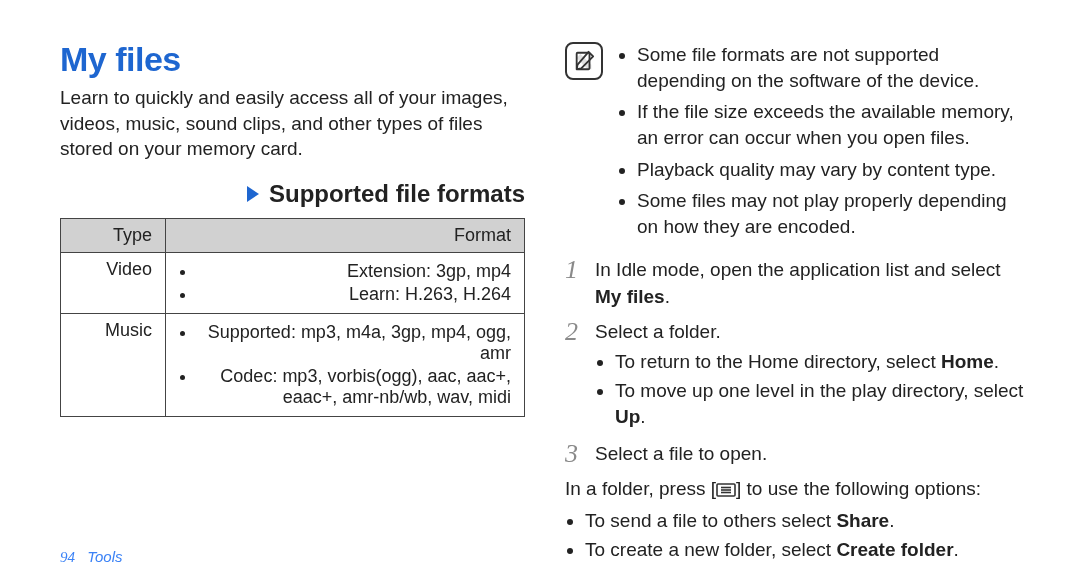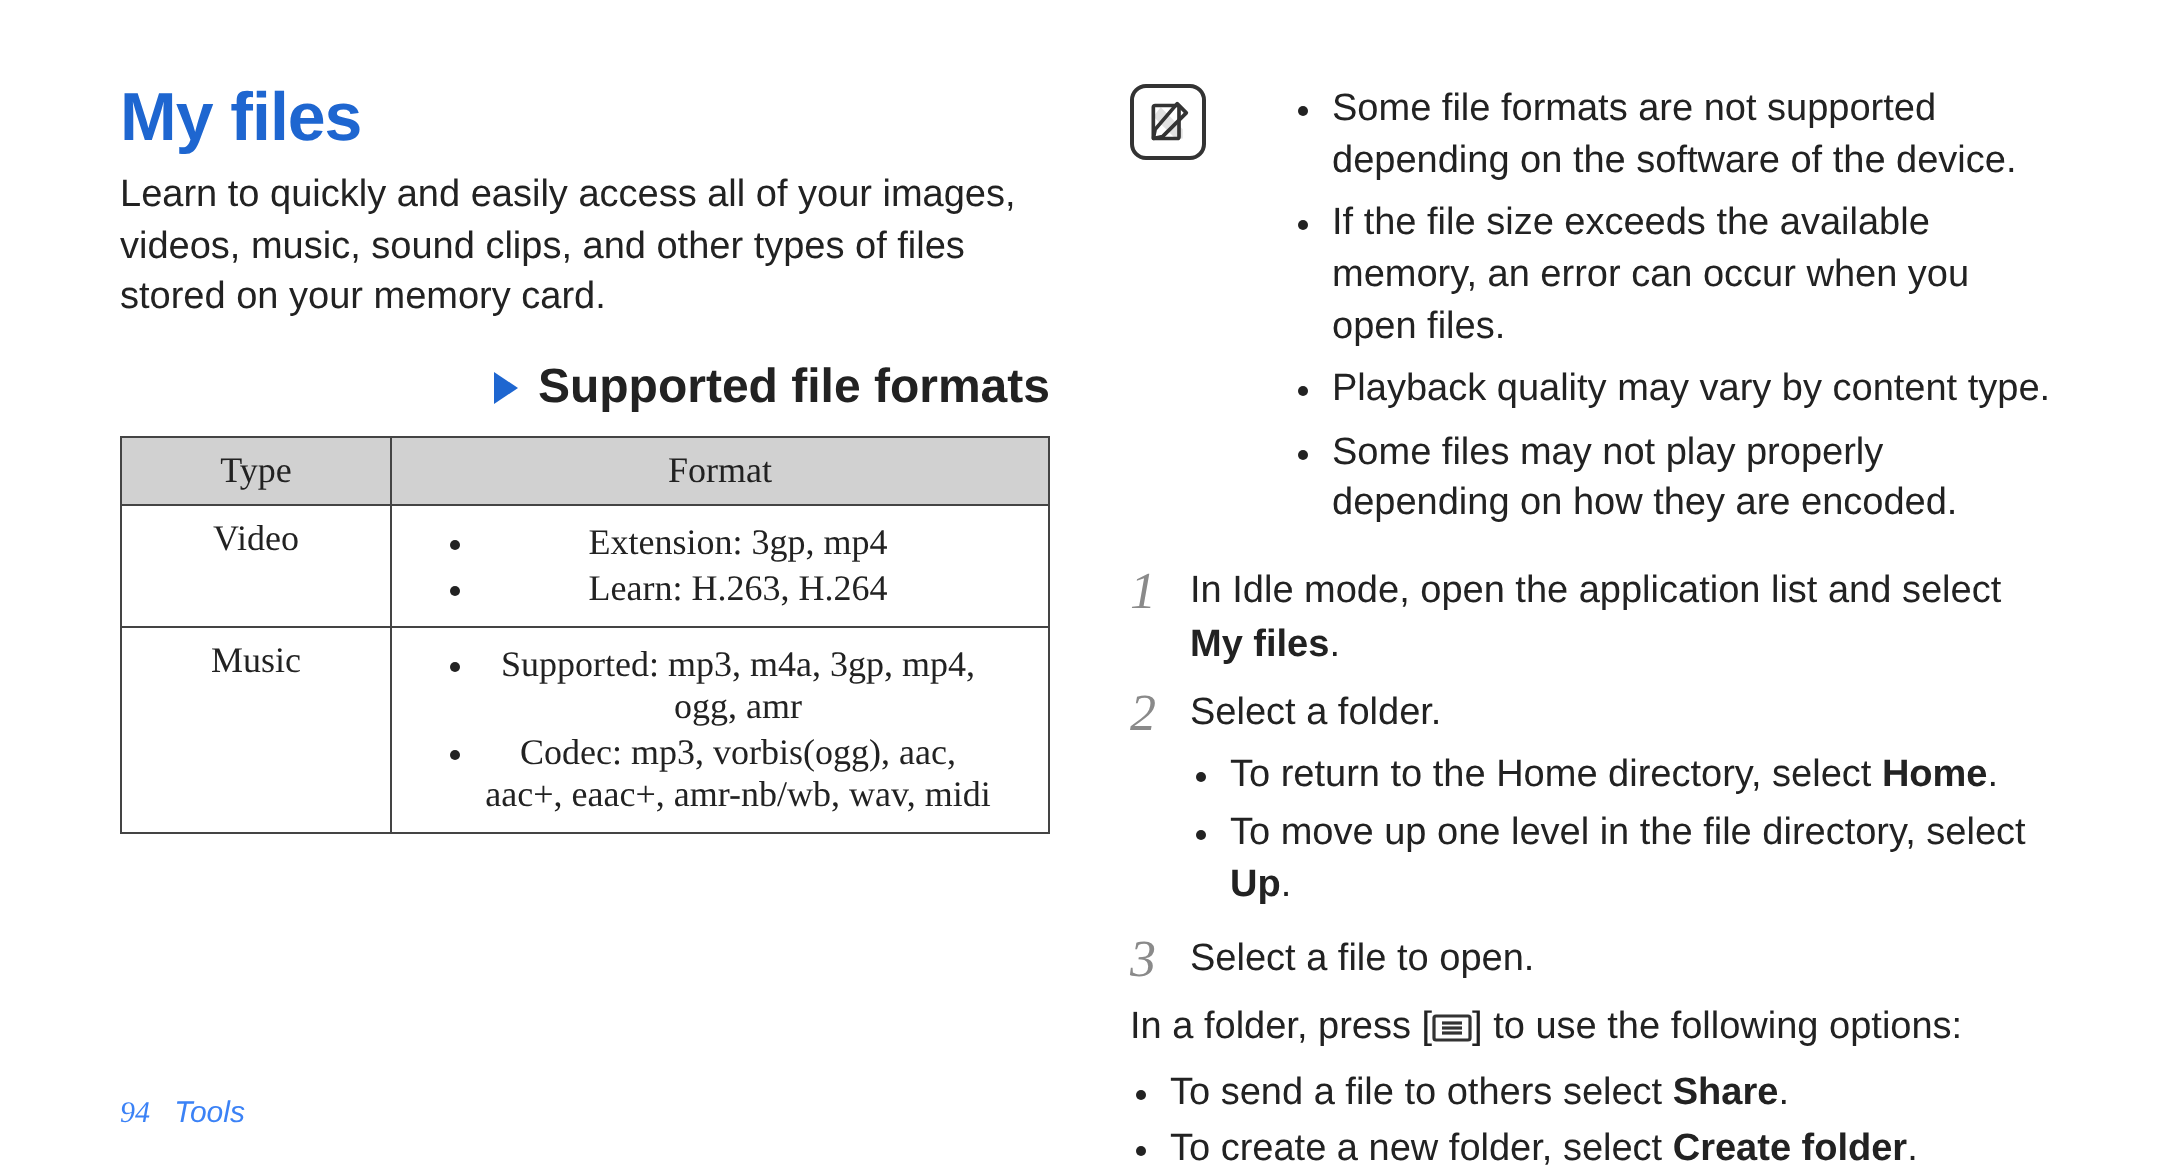--- a/index.html
+++ b/index.html
@@ -56,35 +56,34 @@
     font-size: 24px;
   }
 
   table.formats {
     border-collapse: collapse;
     width: 100%;
     font-size: 18px;
   }
   table.formats th, table.formats td {
     border: 1px solid #444;
-    padding: 6px 28px;
+    padding: 6px 13px;
     vertical-align: top;
-    text-align: center;
-    font-family: Liberation Serif, serif;
+    text-align: right;
   }
   table.formats th {
     background: #d1d1d1;
     font-weight: 400;
   }
   table.formats td:first-child, table.formats th:first-child { width: 78px; }
   table.formats ul { margin: 0; padding-left: 18px; }
   table.formats li { margin: 2px 0; }
 
   
-  .note-row { display: flex; align-items: flex-start; margin-bottom: 12px; gap: 29px; }
+  .note-row { display: flex; align-items: flex-start; margin-bottom: 12px; }
   .note-icon-box {
     width: 34px; height: 34px;
     border: 2.5px solid #333;
     border-radius: 8px;
     display: flex;
     align-items: center;
     justify-content: center;
     flex: 0 0 34px;
     margin-right: 14px;
     margin-top: 2px;
@@ -203,21 +202,21 @@
       </div>
       <div class="step">
         <div class="step-num">2</div>
         <div class="step-body">
           <span>Select a folder.</span>
           <ul>
             <li>
               <span>To return to the Home directory, select </span><b>Home</b><span>.</span>
             </li>
             <li>
-              <span>To move up one level in the file directory, select </span><b>Up</b><span>.</span>
+              <span>To move up one level in the play directory, select </span><b>Up</b><span>.</span>
             </li>
           </ul>
         </div>
       </div>
       <div class="step">
         <div class="step-num">3</div>
         <div class="step-body">
           <span>Select a file to open.</span>
         </div>
       </div>

